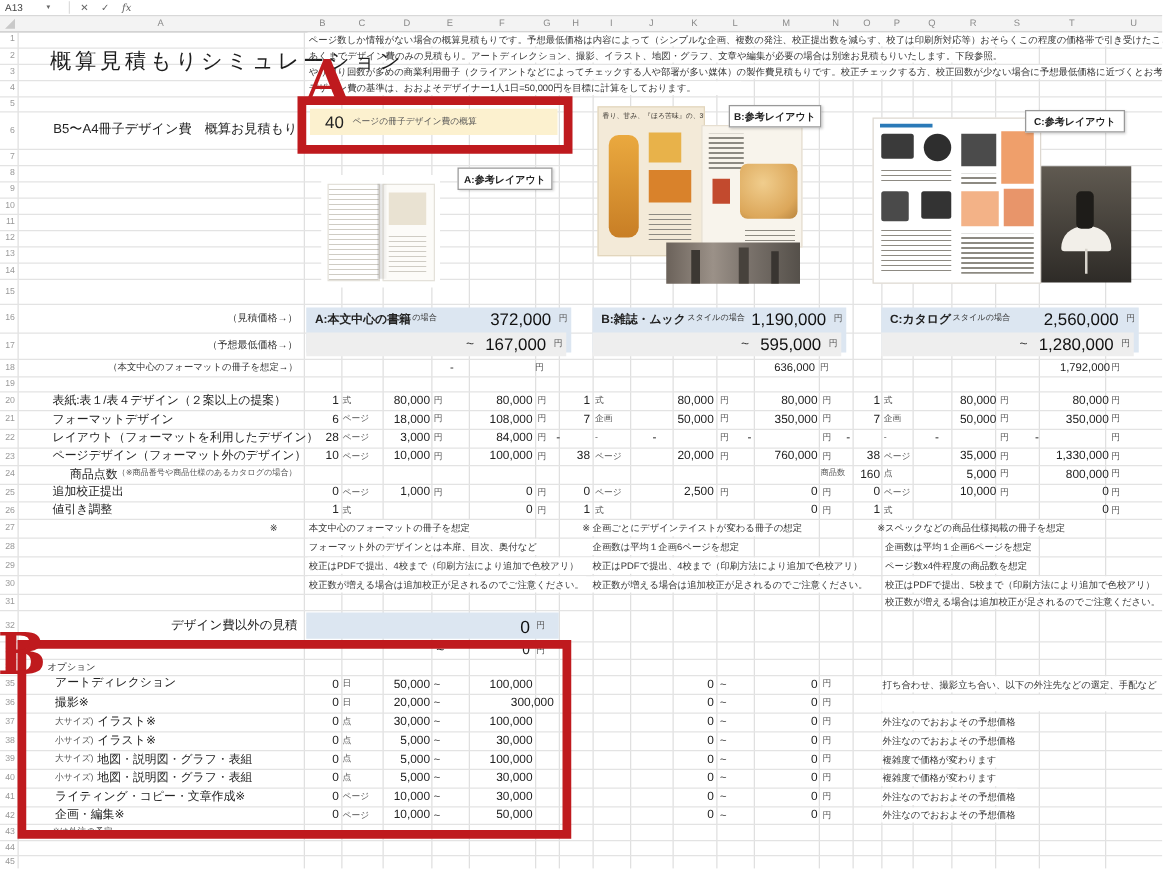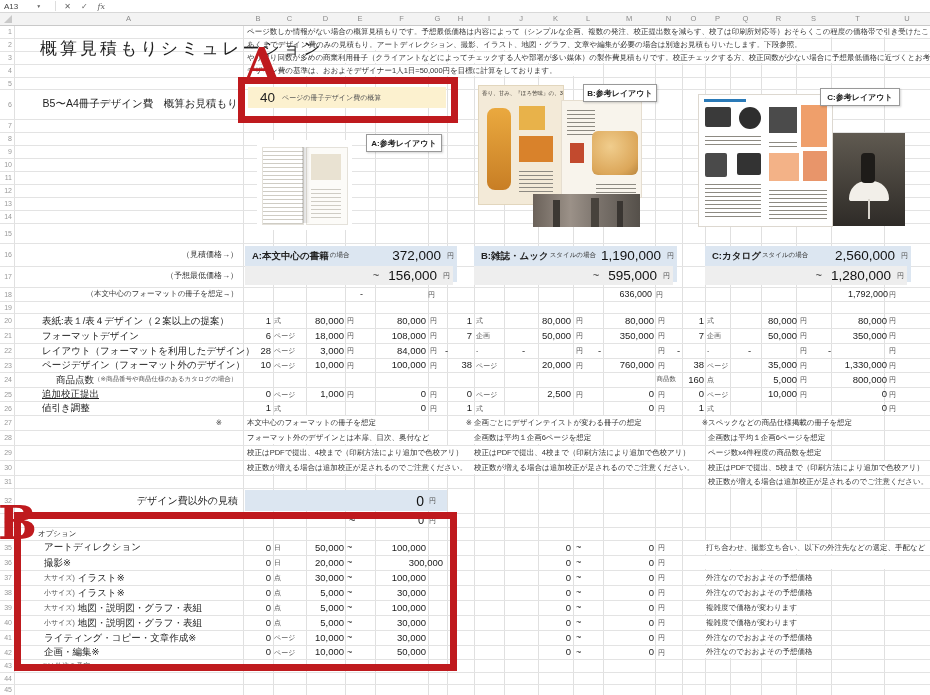--- a/index.html
+++ b/index.html
@@ -155,21 +155,21 @@
 
   <div class="cell bhdr" style="left:705px;top:246px;width:196px;height:19px;">
     <span class="bn">C:カタログ</span>
     <span class="bns">スタイルの場合</span>
     <span class="bv">2,560,000</span>
     <span class="by">円</span>
   </div>
 
   <div class="cell bmin right" style="left:245px;top:266px;width:202px;height:19px;">
     <span class="tld">~</span>
-    <span style="font-size:13.5px;color:#111;">156,000</span>
+    <span style="font-size:13.5px;color:#111;">167,000</span>
     <span class="by">円</span>
   </div>
   <div class="cell bmin right" style="left:474px;top:266px;width:193px;height:19px;">
     <span class="tld">~</span>
     <span style="font-size:13.5px;color:#111;">595,000</span>
     <span class="by">円</span>
   </div>
   <div class="cell bmin right" style="left:705px;top:266px;width:196px;height:19px;">
     <span class="tld">~</span>
     <span style="font-size:13.5px;color:#111;">1,280,000</span>
@@ -422,21 +422,21 @@
       <span>商品点数</span>
       <span class="t65">（※商品番号や商品仕様のあるカタログの場合）</span>
     </div>
     <div class="cell right t65" style="left: 640px; top: 372px; width: 36px; height: 15px;">商品数</div>
     <div class="cell right" style="left: 677px; top: 372px; width: 27px; height: 15px;">160</div>
     <div class="cell t7" style="left: 707px; top: 372px; width: 22px; height: 15px;">点</div>
     <div class="cell right" style="left: 748px; top: 372px; width: 49px; height: 15px;">5,000</div>
     <div class="cell t7" style="left: 800px; top: 372px; width: 14px; height: 15px;">円</div>
     <div class="cell right" style="left: 828px; top: 372px; width: 59px; height: 15px;">800,000</div>
     <div class="cell t7" style="left: 889px; top: 372px; width: 14px; height: 15px;">円</div>
-    <div class="cell" style="left: 42px; top: 387px; width: 200px; height: 14px; text-decoration: underline;">
+    <div class="cell" style="left: 42px; top: 387px; width: 200px; height: 14px;">
       <span>追加校正提出</span>
     </div>
     <div class="cell right" style="left: 243px; top: 387px; width: 28px; height: 14px;">0</div>
     <div class="cell t7" style="left: 274px; top: 387px; width: 30px; height: 14px;">ページ</div>
     <div class="cell right" style="left: 298px; top: 387px; width: 46px; height: 14px;">1,000</div>
     <div class="cell t7" style="left: 347px; top: 387px; width: 14px; height: 14px;">円</div>
     <div class="cell right" style="left: 373px; top: 387px; width: 53px; height: 14px;">0</div>
     <div class="cell t7" style="left: 430px; top: 387px; width: 14px; height: 14px;">円</div>
     <div class="cell right" style="left: 445px; top: 387px; width: 27px; height: 14px;">0</div>
     <div class="cell t7" style="left: 476px; top: 387px; width: 26px; height: 14px;">ページ</div>

